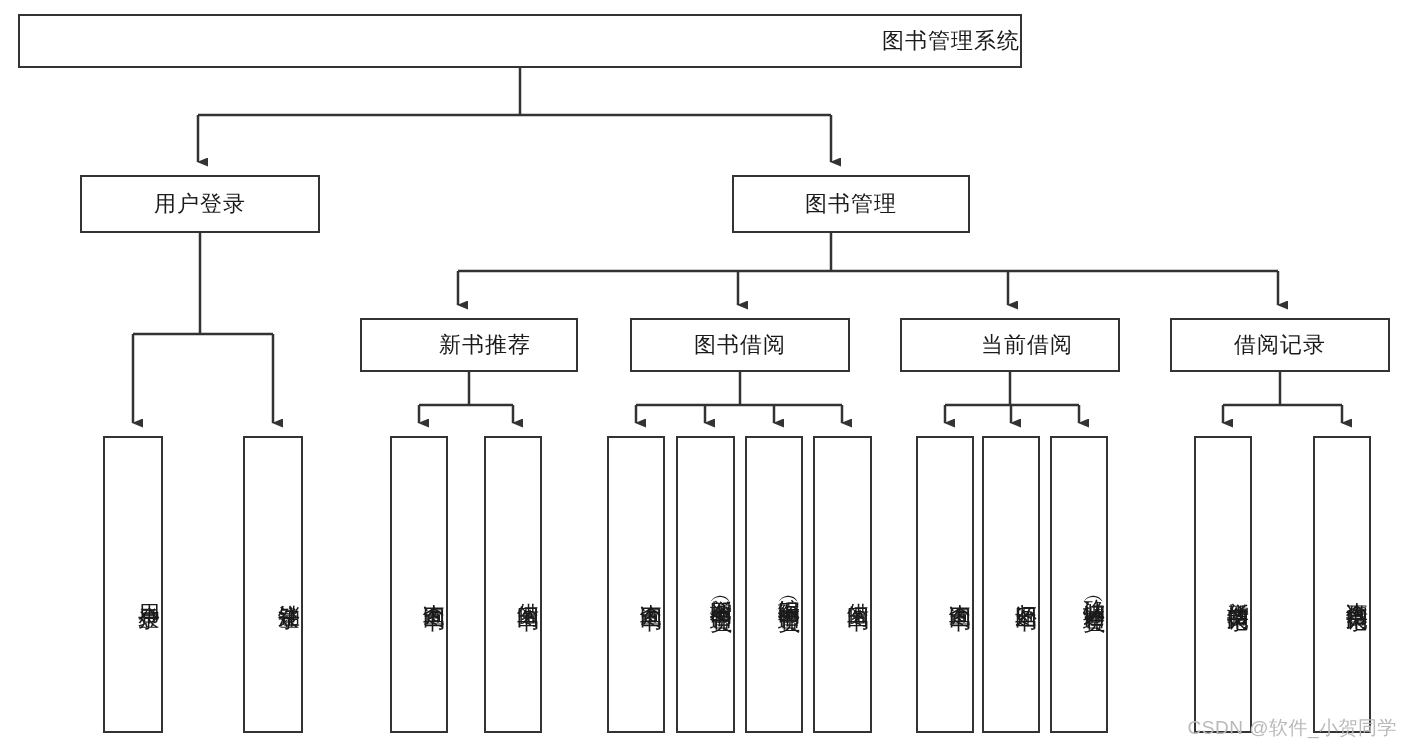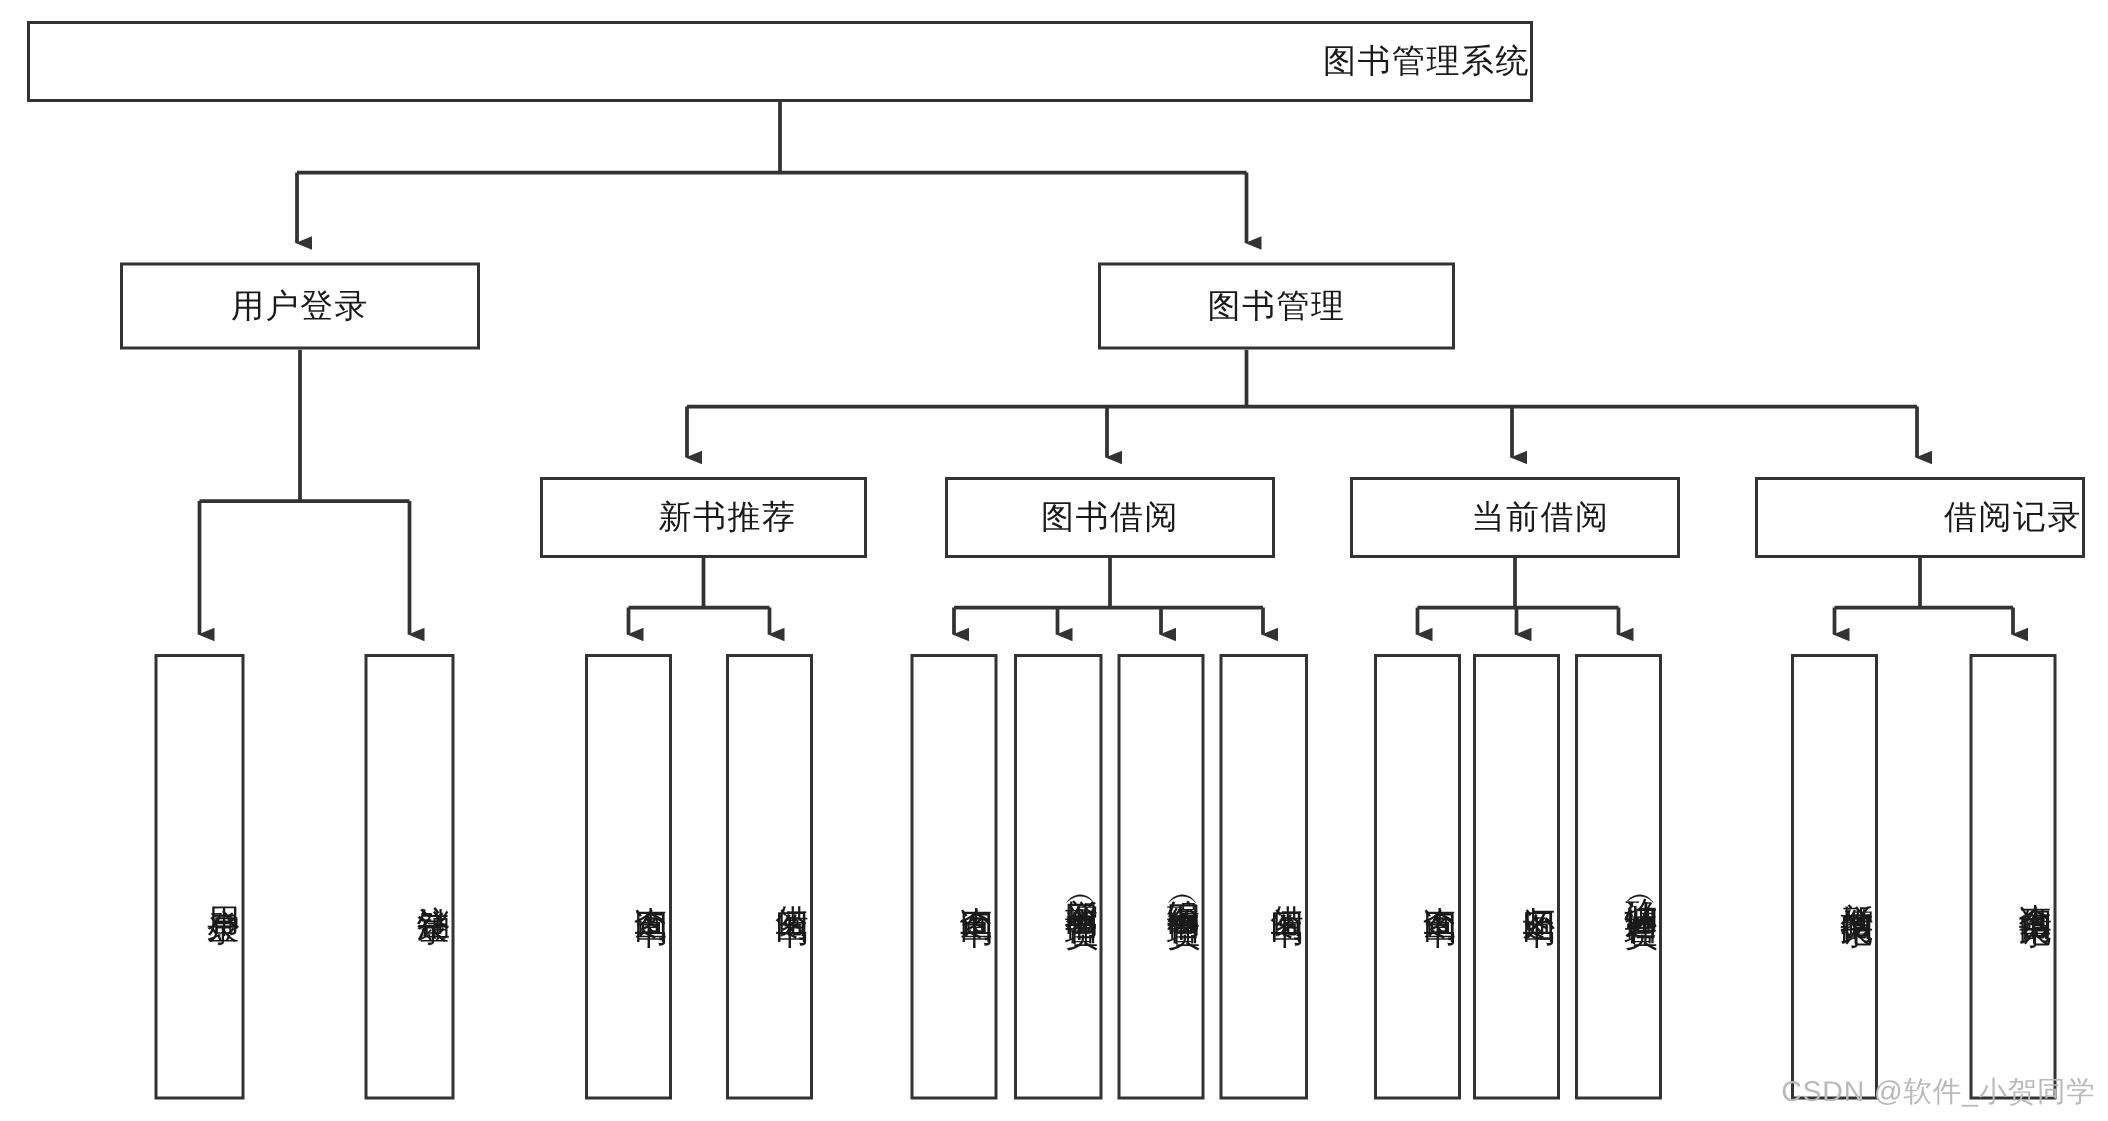--- a/index.html
+++ b/index.html
@@ -132,21 +132,21 @@
 
   <div class="node horiz" style="left: 360px; top: 318px; width: 218px; height: 54px; border-color: rgb(51, 51, 51); background: rgb(255, 255, 255); color: rgb(26, 26, 26); padding-left: 32px;">
     <span>新书推荐</span>
   </div>
   <div class="node horiz" style="left: 630px; top: 318px; width: 220px; height: 54px; border-color: rgb(51, 51, 51); background: rgb(255, 255, 255); color: rgb(26, 26, 26);">
     <span>图书借阅</span>
   </div>
   <div class="node horiz" style="left: 900px; top: 318px; width: 220px; height: 54px; border-color: rgb(51, 51, 51); background: rgb(255, 255, 255); color: rgb(26, 26, 26); padding-left: 34px;">
     <span>当前借阅</span>
   </div>
-  <div class="node horiz" style="left: 1170px; top: 318px; width: 220px; height: 54px; border-color: rgb(51, 51, 51); background: rgb(255, 255, 255); color: rgb(26, 26, 26); justify-content: flex-end;">
+  <div class="node horiz" style="left: 1170px; top: 318px; width: 220px; height: 54px; border-color: rgb(51, 51, 51); background: rgb(255, 255, 255); color: rgb(26, 26, 26);">
     <span>借阅记录</span>
   </div>
 
   <div class="node vert" style="left: 103px; top: 436px; width: 60px; height: 297px; border-color: rgb(51, 51, 51); background: rgb(255, 255, 255); color: rgb(26, 26, 26);">
     <span class="vtext">用户登录</span>
   </div>
   <div class="node vert" style="left: 243px; top: 436px; width: 60px; height: 297px; border-color: rgb(51, 51, 51); background: rgb(255, 255, 255); color: rgb(26, 26, 26);">
     <span class="vtext">注销登录</span>
   </div>
   <div class="node vert" style="left: 390px; top: 436px; width: 58px; height: 297px; border-color: rgb(51, 51, 51); background: rgb(255, 255, 255); color: rgb(26, 26, 26);">

